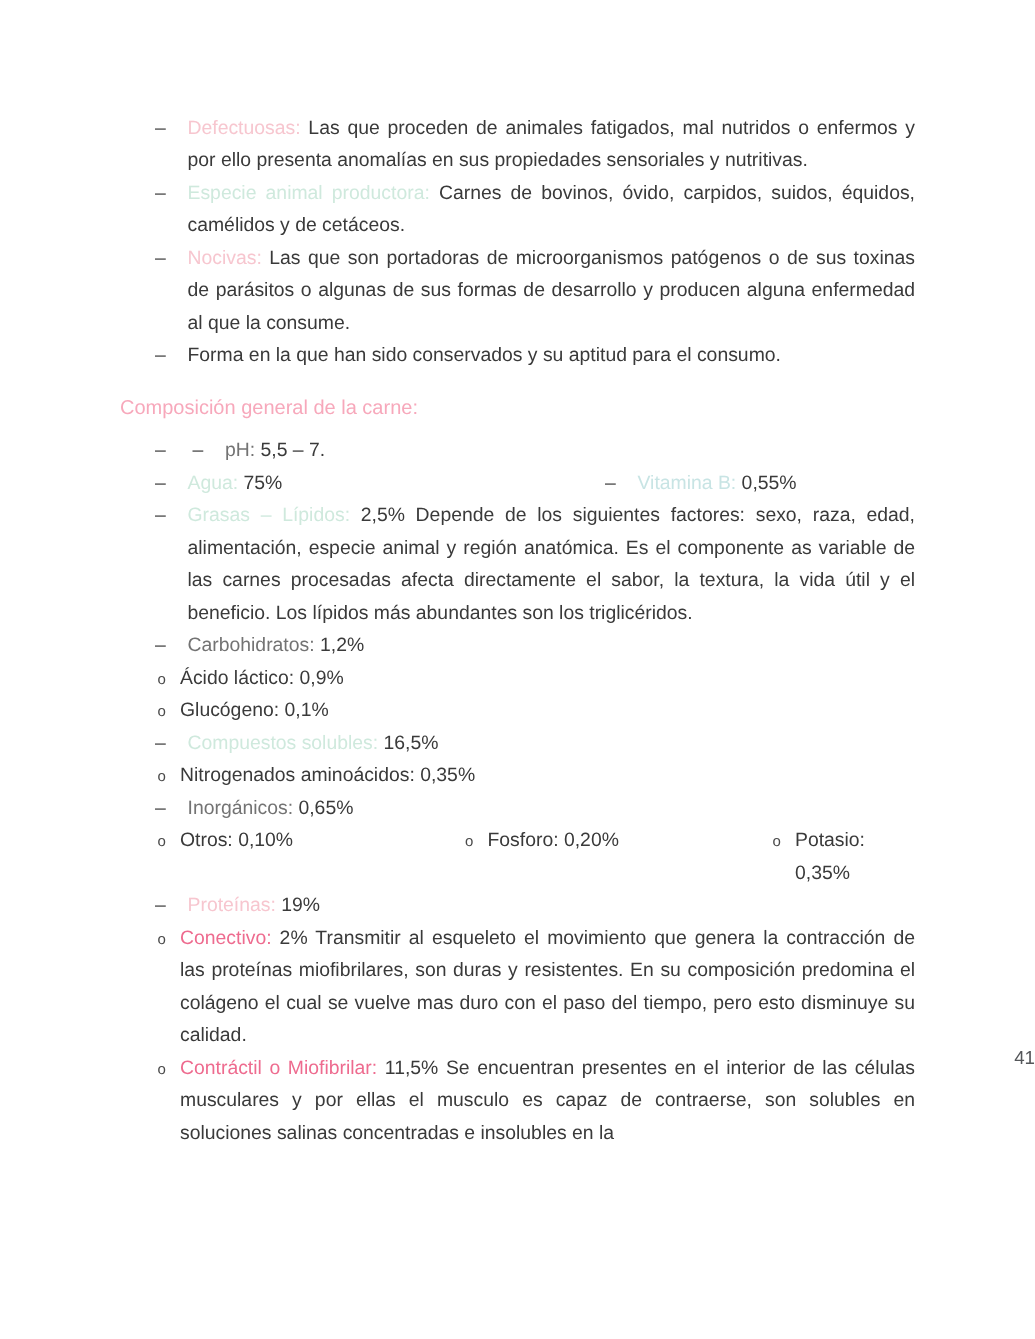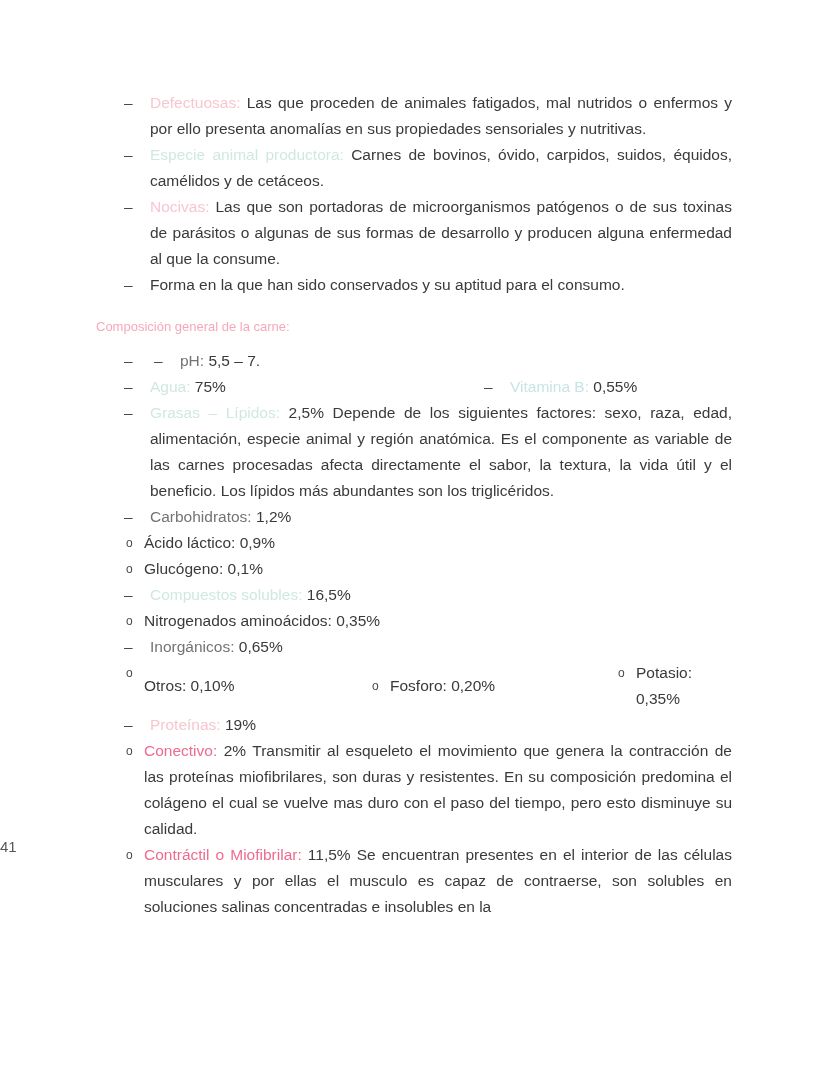--- a/index.html
+++ b/index.html
@@ -68,51 +68,51 @@
     color: #4a4a4a;
   }
 
   .faded-pink   { color: #f7c6cf; }
   .faded-blue   { color: #737373; }
   .faded-green  { color: #cfe9dd; }
   .faded-teal   { color: #c8e4e4; }
   .pink-strong  { color: #ee6b8f; margin-top: 30px; }
 
   .section-head {
-    font-size: 13px;
+    font-size: 16px;
     margin: 16px 0 8px 0;
     color: #f7a8bb;
   }
 
   .two-col-row {
     display: flex;
     align-items: baseline;
   }
   .two-col-row .col-left {
     width: 330px;
     flex: 0 0 330px;
   }
   .two-col-row .col-right {
     flex: 1 1 auto;
   }
   .three-col-row {
     display: flex;
-    align-items: center;
+    align-items: flex-start;
   }
   .three-col-row .c {
     flex: 1 1 0;
   }
   .three-col-row .c1 { flex: 0 0 228px; }
   .three-col-row .c2 { flex: 0 0 228px; }
   .pagenum {
     position: absolute;
     left: 0;
     right: 0;
     bottom: 58px;
-    text-align: left;
+    text-align: right;
     font-size: 15px;
     color: #55575a;
   }
 </style>
 </head>
 <body>
 
 <div class="page">
   <div class="content">
 

